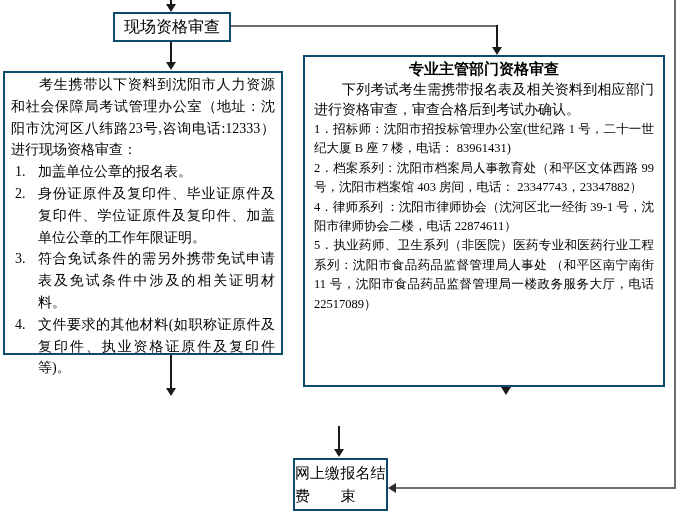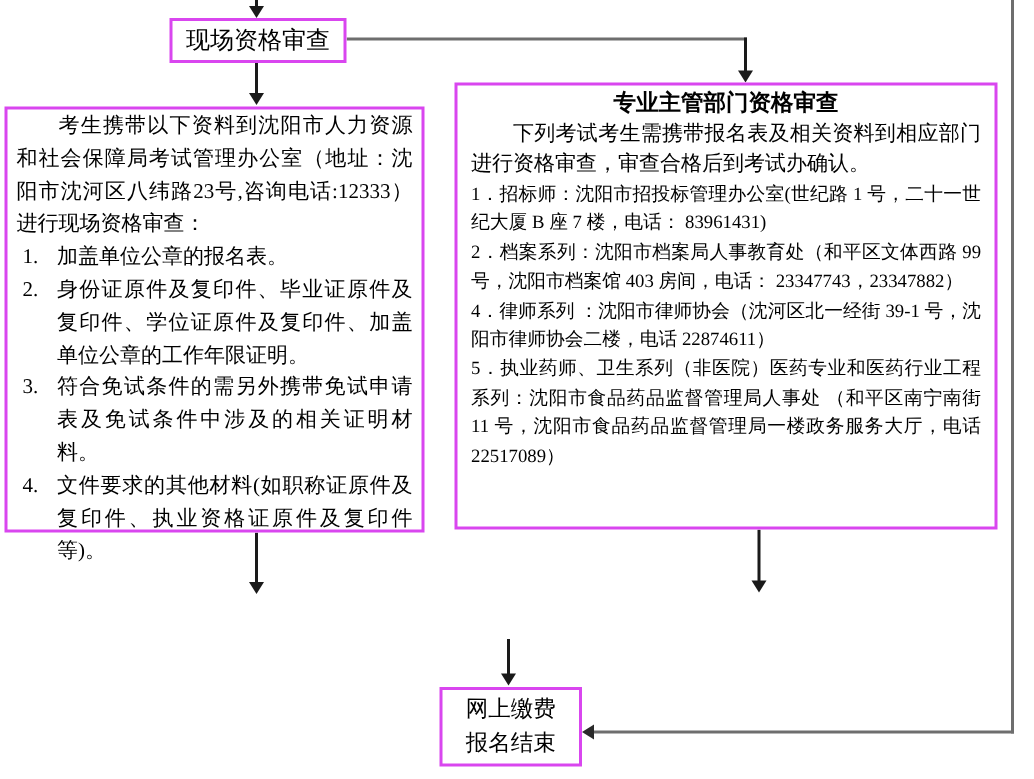--- a/index.html
+++ b/index.html
@@ -3,46 +3,46 @@
 <meta charset="utf-8">
 <style>
   html,body { margin:0; padding:0; background:#ffffff; }
   body { font-family: "Liberation Serif", "DejaVu Serif", serif; color:#000; }
   #canvas {
     position:relative; width:689px; height:519px; background:#ffffff;
     overflow:hidden;
   }
   .node {
     position:absolute; box-sizing:border-box;
-    border:2px solid #d946ef; background:#fff;
+    border:2px solid #0c4a6e; background:#fff;
   }
   
   #top-box   { left:113px; top:12px;  width:118px; height:30px;
                display:flex; align-items:center; justify-content:center;
                font-size:16px; }
   #left-box  { left:3px;   top:71px;  width:280px; height:284px;
                padding:1px 6px; font-size:14px; line-height:21.8px;
                text-align:justify; }
   #left-box .box-title  { font-weight:bold; text-align:center; font-size:15px; }
   #left-box .box-intro  { text-indent:2em; }
   .num-item  { position:relative; padding-left:27px; }
   .num-item .num { position:absolute; left:4px; top:0; }
 
-  #right-box { left:303px; top:55px;  width:362px; height:298px;
+  #right-box { left:303px; top:55px;  width:362px; height:332px;
                padding:2px 9px; text-align:justify; }
   #right-box .box-title { font-weight:bold; text-align:center;
                font-size:15px; line-height:21px; }
   #right-box .box-intro { font-size:14px; line-height:20px; text-indent:2em; }
   #right-box .dept-item { font-size:12.5px; line-height:19.4px; }
 
   #pass-box  { left:102px; top:397px; width:478px; height:29px;
                display:flex; align-items:center; justify-content:center;
                font-size:15px; }
   #end-box   { left:293px; top:458px; width:95px;  height:53px;
-               display:flex; flex-direction:column; align-items:center;
+               display:flex; flex-direction:row; align-items:center;
                justify-content:center; font-size:15px; line-height:23px; }
 
   
   .vline { position:absolute; width:2px; background:#1a1a1a; }
   .hline { position:absolute; height:2px; background:#6e6e6e; }
   .gray  { background:#6e6e6e; }
   .head-down { position:absolute; width:0; height:0;
                border-left:5px solid transparent;
                border-right:5px solid transparent;
                border-top:8px solid #1a1a1a; }

